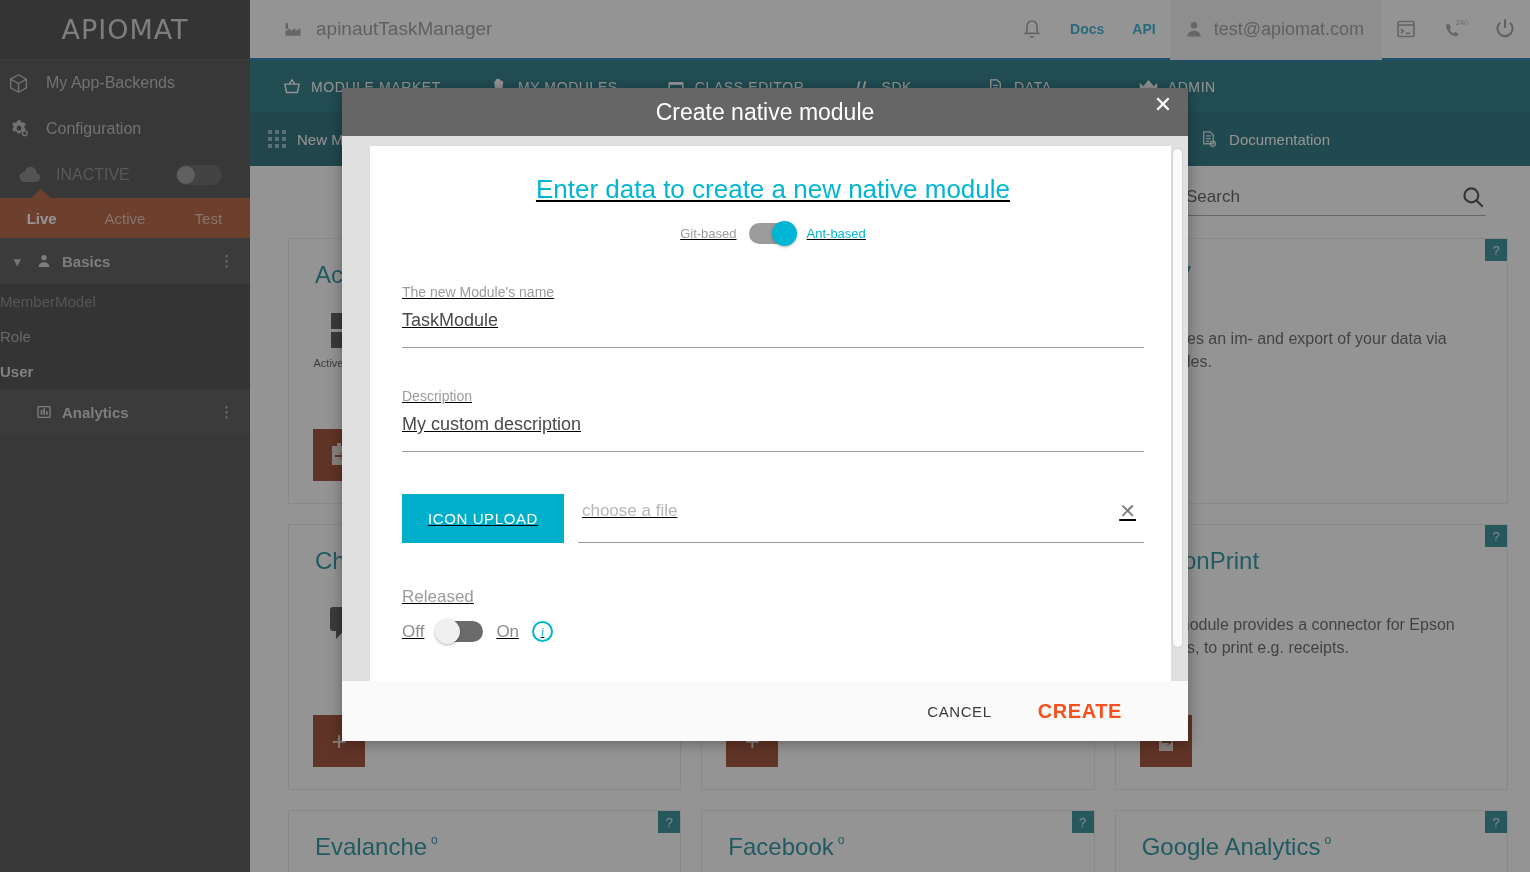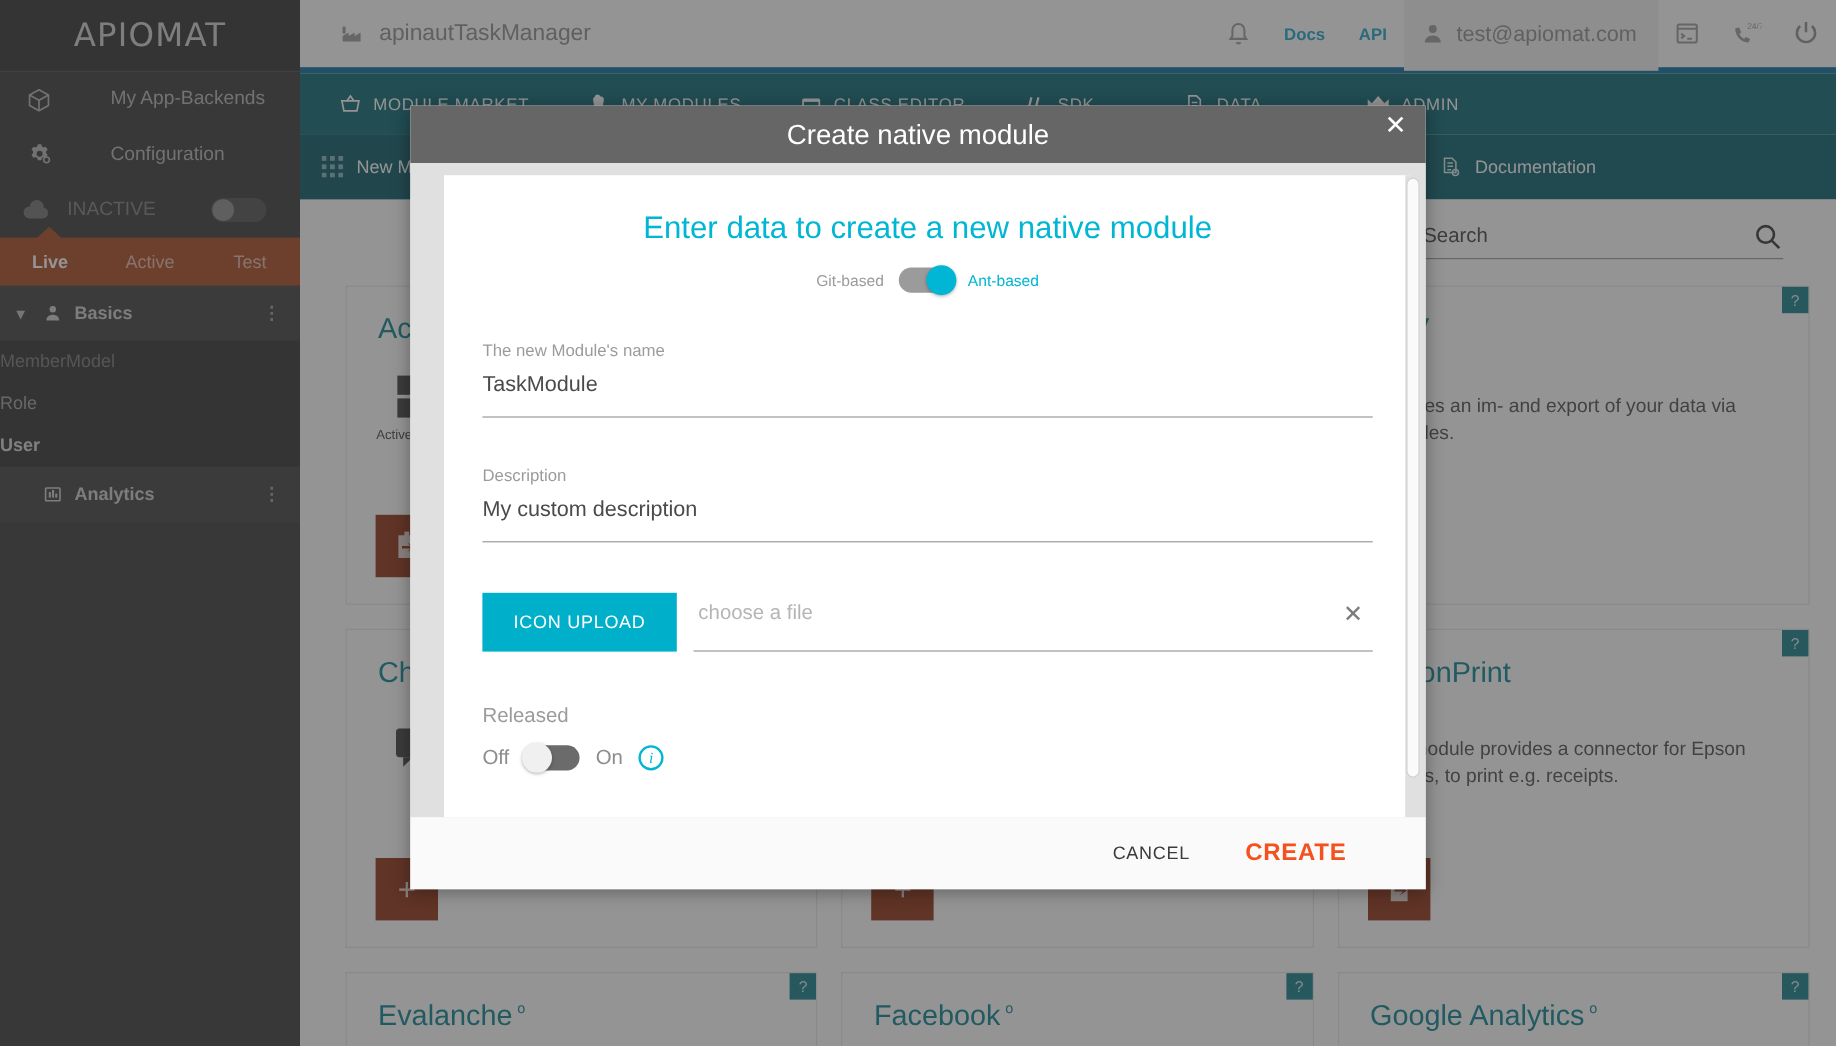--- a/index.html
+++ b/index.html
@@ -23,22 +23,22 @@
     display: flex; align-items: center; justify-content: center;
     border-bottom: 1px solid #444;
   }
   .logo-text {
     font-size: 27px; letter-spacing: 1px;
     color: #cfcfcf; font-weight: 400;
     font-family: "DejaVu Sans", sans-serif;
   }
   .nav-item {
     display: flex; align-items: center;
-    height: 46px; padding-left: 22px;
-    color: #b3b3b3; font-size: 16px; gap: 32px;
+    height: 46px; padding-left: 8px;
+    color: #b3b3b3; font-size: 16px;
   }
   .nav-item .ico { width: 38px; display: flex; align-items: center; color:#b3b3b3;}
   .nav-item .lbl { }
 
   .inactive-row {
     display: flex; align-items: center;
     height: 46px; padding-left: 18px; color: #7d7d7d; font-size: 16px;
   }
   .inactive-row .ico { width: 38px; display:flex; align-items:center; }
   .toggle-sm {
@@ -82,21 +82,21 @@
     font-size: 15px; color: #9d9d9d;
   }
   .tree-child.muted { color: #757575; }
   .tree-child.bold { color: #d4d4d4; font-weight: bold; }
 
   
   .topbar {
     position: absolute; left: 250px; top: 0;
     width: 1280px; height: 61px; background: #fff;
     display: flex; align-items: center;
-    border-bottom: 5px solid #0369a1;
+    border-bottom: 3px solid #0369a1;
     z-index: 10;
   }
   .bk-title { display:flex; align-items:center; gap:12px; margin-left: 32px; }
   .bk-title .name { font-size: 19px; color: #8d8d8d; }
   .top-right { margin-left: auto; display: flex; align-items: center; height: 61px; }
   .top-right .tl { padding: 0 14px; font-size: 14px; color: #13a4c9; font-weight: bold; }
   .top-right .ic { padding: 0 12px; color: #9a9a9a; display:flex; align-items:center;}
   .user-chip {
     display: flex; align-items: center; gap: 10px;
     background: #f2f2f2; height: 61px; padding: 0 18px 0 14px;
@@ -206,20 +206,21 @@
   }
   .modal-body {
     flex: 1; background: #e0e0e0;
     padding: 10px 12px 0 28px;
     position: relative; overflow: hidden;
   }
   .modal-inner {
     background: #ffffff; height: 100%;
     padding: 28px 32px 0 32px;
     overflow: hidden;
+    text-decoration: underline;
   }
   .modal-scroll {
     position: absolute; right: 4px; top: 10px;
     width: 13px; bottom: 0;
     background: #e0e0e0;
   }
   .modal-scroll .thumb {
     position: absolute; left: 1px; top: 2px;
     width: 11px; height: 500px; border-radius: 6px;
     background: #fafafa; border: 1px solid #d2d2d2;

